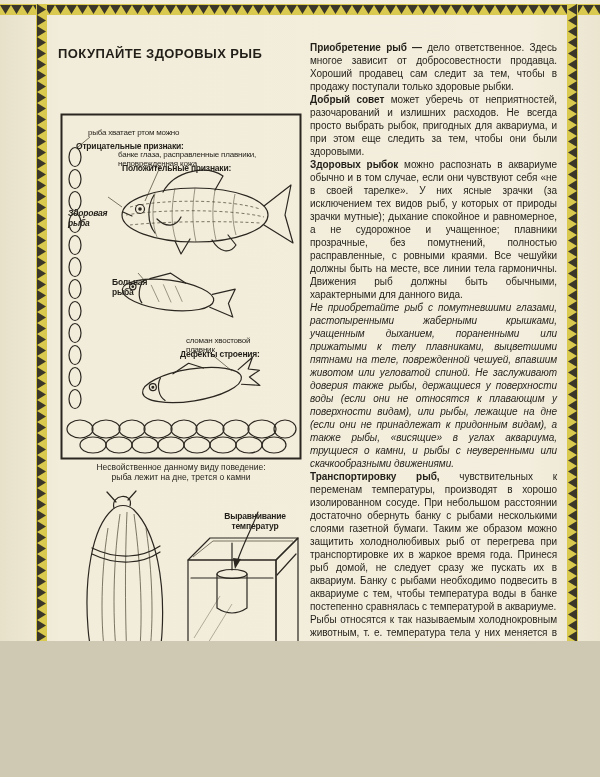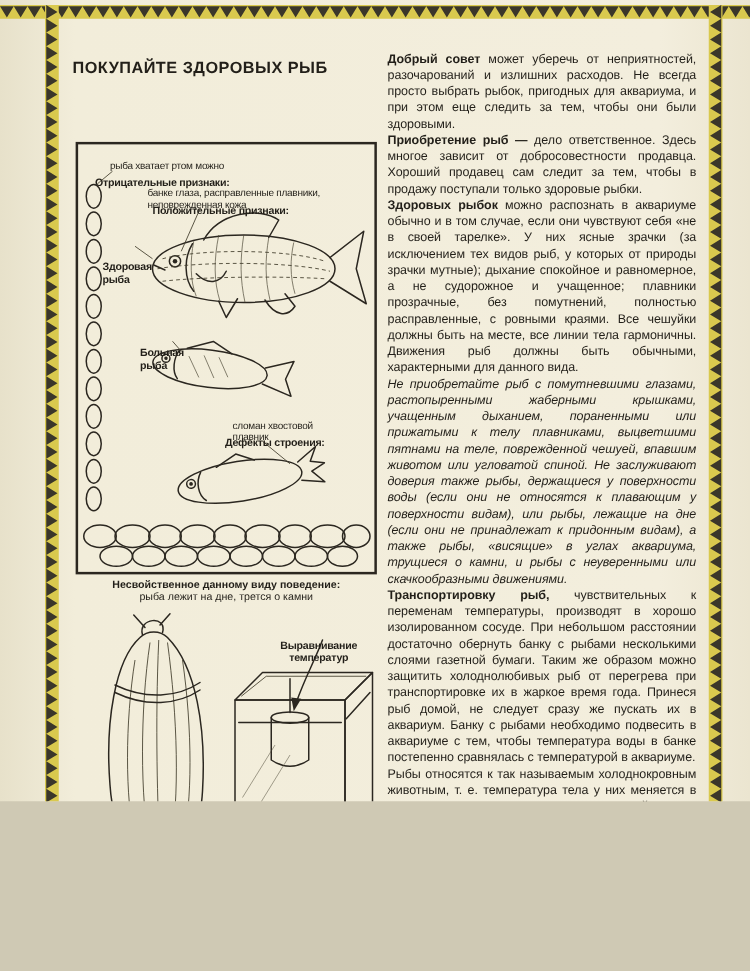--- a/index.html
+++ b/index.html
@@ -24,21 +24,21 @@
     font-size:13px; font-weight:bold; letter-spacing:.4px;
   }
 
   .fig1 { position:absolute; left:60px; top:113px; width:242px; height:347px; }
   .fig1 svg { position:absolute; left:0; top:0; }
 
   .flb { position:absolute; font-size:8.5px; line-height:9.5px; font-weight:bold; letter-spacing:-.2px;margin-top:24px; }
   .flt { position:absolute; font-size:8px;   line-height:9px;   letter-spacing:-.2px; }
 
   .fig1-caption { position:absolute; left:60px; top:462px; width:242px; text-align:center; }
-  .fig1-caption .t1 { font-size:8.5px; font-weight:bold; line-height:10px; }
+  .fig1-caption .t1 { font-size:8.5px; font-weight:normal; line-height:10px; }
   .fig1-caption .t2 { font-size:8.5px; line-height:10px; }
 
   .fig2 { position:absolute; left:62px; top:488px; width:240px; height:233px; }
   .fig2 svg { position:absolute; left:0; top:0; }
   .temp-label { left:146px; top:0; width:94px; text-align:center; }
   .iso-label  { left:6px; top:205px; width:130px; }
 
   .footer { position:absolute; left:58px; top:733px; width:244px; display:flex; align-items:center;margin-left:28px; }
   .page-no { font-size:12.5px; font-weight:bold; }
   .footer .rule { flex:1; height:2px; background:#221f19; margin-left:10px; margin-top:3px; }
@@ -169,21 +169,21 @@
         <path d="M48,84 L62,94"></path>
         <path d="M78,160 L85,168"></path>
         <path d="M150,240 L172,258"></path>
       </g>
     </svg>
 
     <div class="flb" style="left:16px; top:5px;  width:175px;">Отрицательные признаки:</div>
     <div class="flt" style="left:28px; top:15px; width:160px;">рыба хватает ртом можно</div>
     <div class="flb" style="left:62px; top:27px; width:175px;">Положительные признаки:</div>
     <div class="flt" style="left:58px; top:37px; width:152px;">банке глаза, расправленные плавники, неповрежденная кожа</div>
-    <div class="flb" style="left:22px;  top:72px; width:56px;">Здоровая рыба</div>
+    <div class="flb" style="left:8px;  top:72px; width:56px;font-style:italic;">Здоровая рыба</div>
     <div class="flb" style="left:52px; top:141px; width:54px;">Больная рыба</div>
     <div class="flb" style="left:120px;top:213px; width:115px;">Дефекты строения:</div>
     <div class="flt" style="left:126px;top:223px; width:95px;">сломан хвостовой плавник</div>
   </div>
 
   <div class="fig1-caption">
     <div class="t1">Несвойственное данному виду поведение:</div>
     <div class="t2">рыба лежит на дне, трется о камни</div>
   </div>
 
@@ -244,21 +244,21 @@
     <div class="flb temp-label">Выравнивание температур</div>
     <div class="flb iso-label">Изоляция банки при транспортировке</div>
   </div>
 
   <div class="footer">
     <span class="page-no">14</span>
     <span class="rule"></span>
   </div>
 
   <div class="article">
+    <p><span class="b">Приобретение рыб —</span> <span>дело ответственное. Здесь многое зависит от добросовестности продавца. Хороший продавец сам следит за тем, чтобы в продажу поступали только здоровые рыбки.</span></p>
     <p><span class="b">Добрый совет</span> <span>может уберечь от неприятностей, разочарований и излишних расходов. Не всегда просто выбрать рыбок, пригодных для аквариума, и при этом еще следить за тем, чтобы они были здоровыми.</span></p>
-    <p><span class="b">Приобретение рыб —</span> <span>дело ответственное. Здесь многое зависит от добросовестности продавца. Хороший продавец сам следит за тем, чтобы в продажу поступали только здоровые рыбки.</span></p>
     <p><span class="b">Здоровых рыбок</span> <span>можно распознать в аквариуме обычно и в том случае, если они чувствуют себя «не в своей тарелке». У них ясные зрачки (за исключением тех видов рыб, у которых от природы зрачки мутные); дыхание спокойное и равномерное, а не судорожное и учащенное; плавники прозрачные, без помутнений, полностью расправленные, с ровными краями. Все чешуйки должны быть на месте, все линии тела гармоничны. Движения рыб должны быть обычными, характерными для данного вида.</span></p>
     <p class="it"><span>Не приобретайте рыб с помутневшими глазами, растопыренными жаберными крышками, учащенным дыханием, пораненными или прижатыми к телу плавниками, выцветшими пятнами на теле, поврежденной чешуей, впавшим животом или угловатой спиной. Не заслуживают доверия также рыбы, держащиеся у поверхности воды (если они не относятся к плавающим у поверхности видам), или рыбы, лежащие на дне (если они не принадлежат к придонным видам), а также рыбы, «висящие» в углах аквариума, трущиеся о камни, и рыбы с неуверенными или скачкообразными движениями.</span></p>
     <p><span class="b">Транспортировку рыб,</span> <span>чувствительных к переменам температуры, производят в хорошо изолированном сосуде. При небольшом расстоянии достаточно обернуть банку с рыбами несколькими слоями газетной бумаги. Таким же образом можно защитить холоднолюбивых рыб от перегрева при транспортировке их в жаркое время года. Принеся рыб домой, не следует сразу же пускать их в аквариум. Банку с рыбами необходимо подвесить в аквариуме с тем, чтобы температура воды в банке постепенно сравнялась с температурой в аквариуме.</span></p>
     <p><span>Рыбы относятся к так называемым холоднокровным животным, т. е. температура тела у них меняется в зависимости от температуры окружающей среды. Поэтому необходимо следить за тем, чтобы рыбы не подвергались резким колебаниям температуры, вредным для их здоровья.</span></p>
   </div>
 
 </div>
 
 </body></html>

